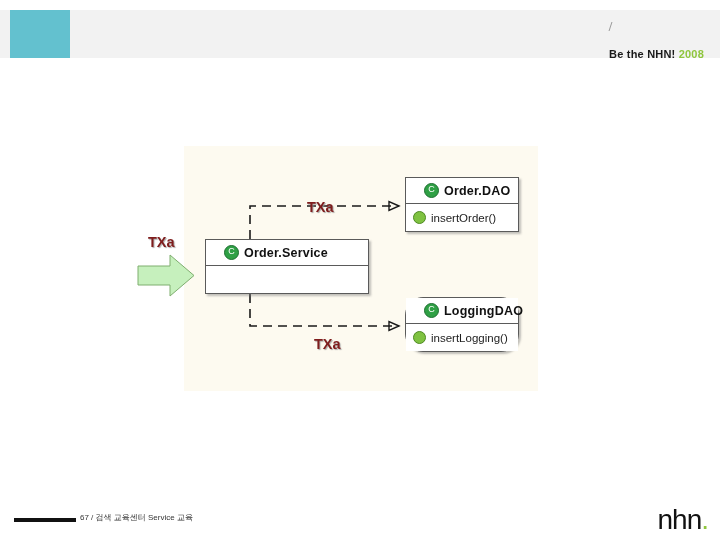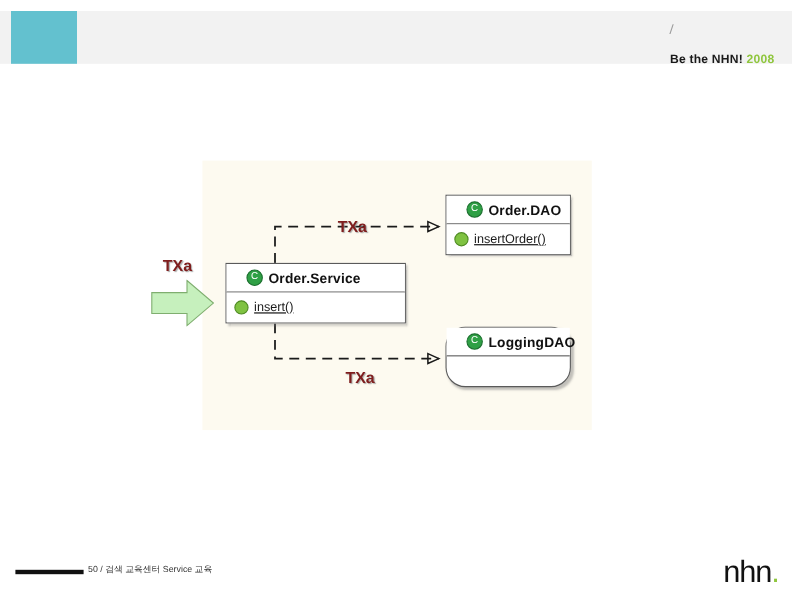--- a/index.html
+++ b/index.html
@@ -83,21 +83,20 @@
     margin-left: 5px;
     letter-spacing: 0.2px;
   }
   .uml-row {
     height: 27px;
     display: flex;
     align-items: center;
     padding-left: 6px;
     background: #ffffff;
     box-sizing: border-box;
-    text-decoration: underline;
   }
   .uml-row .label {
     font-size: 11.5px;
     color: #1c1c1c;
     margin-left: 5px;
   }
 
   
   .icon-class {
     width: 13px; height: 13px;
@@ -207,53 +206,53 @@
 
     <polyline points="66,148 66,180 215,180" fill="none" stroke="#1a1a1a" stroke-width="1.6" stroke-dasharray="9,6"></polyline>
     <polygon points="215,180 205,175.5 205,184.5" fill="none" stroke="#1a1a1a" stroke-width="1.4"></polygon>
   </svg>
 
   <div class="uml-box" id="box-order-service">
     <div class="uml-title">
       <span class="icon-class"></span>
       <span class="label">Order.Service</span>
     </div>
-    <div class="uml-row">
-      <span class="icon-method"></span>
-      <span class="label">insert()</span>
-    </div>
   </div>
 
   <div class="uml-box" id="box-order-dao">
     <div class="uml-title">
       <span class="icon-class"></span>
       <span class="label">Order.DAO</span>
     </div>
     <div class="uml-row">
       <span class="icon-method"></span>
       <span class="label">insertOrder()</span>
     </div>
   </div>
 
   <div class="uml-box" id="box-logging-dao">
     <div class="uml-title">
       <span class="icon-class"></span>
       <span class="label">LoggingDAO</span>
     </div>
+    <div class="uml-row">
+      <span class="icon-method"></span>
+      <span class="label">insertLogging()</span>
+    </div>
   </div>
 </div>
 
 <div class="txa" id="txa-left">TXa</div>
 <div class="txa" id="txa-top">TXa</div>
 <div class="txa" id="txa-bottom">TXa</div>
 
 <svg class="green-arrow" viewBox="0 0 58 43" xmlns="http://www.w3.org/2000/svg">
   <polygon points="1,12 33,12 33,1 57,21.5 33,42 33,31 1,31" fill="#c6f0bd" stroke="#7fae6f" stroke-width="1"></polygon>
 </svg>
 
 <div class="footer-rule"></div>
 <div class="footer-text">
-  <span>50 /</span>
+  <span>67 /</span>
   <span>검색 교육센터 Service 교육</span>
 </div>
 <div class="footer-logo">
   <span>nhn</span><span class="dot">.</span>
 </div>
 
 </body></html>

